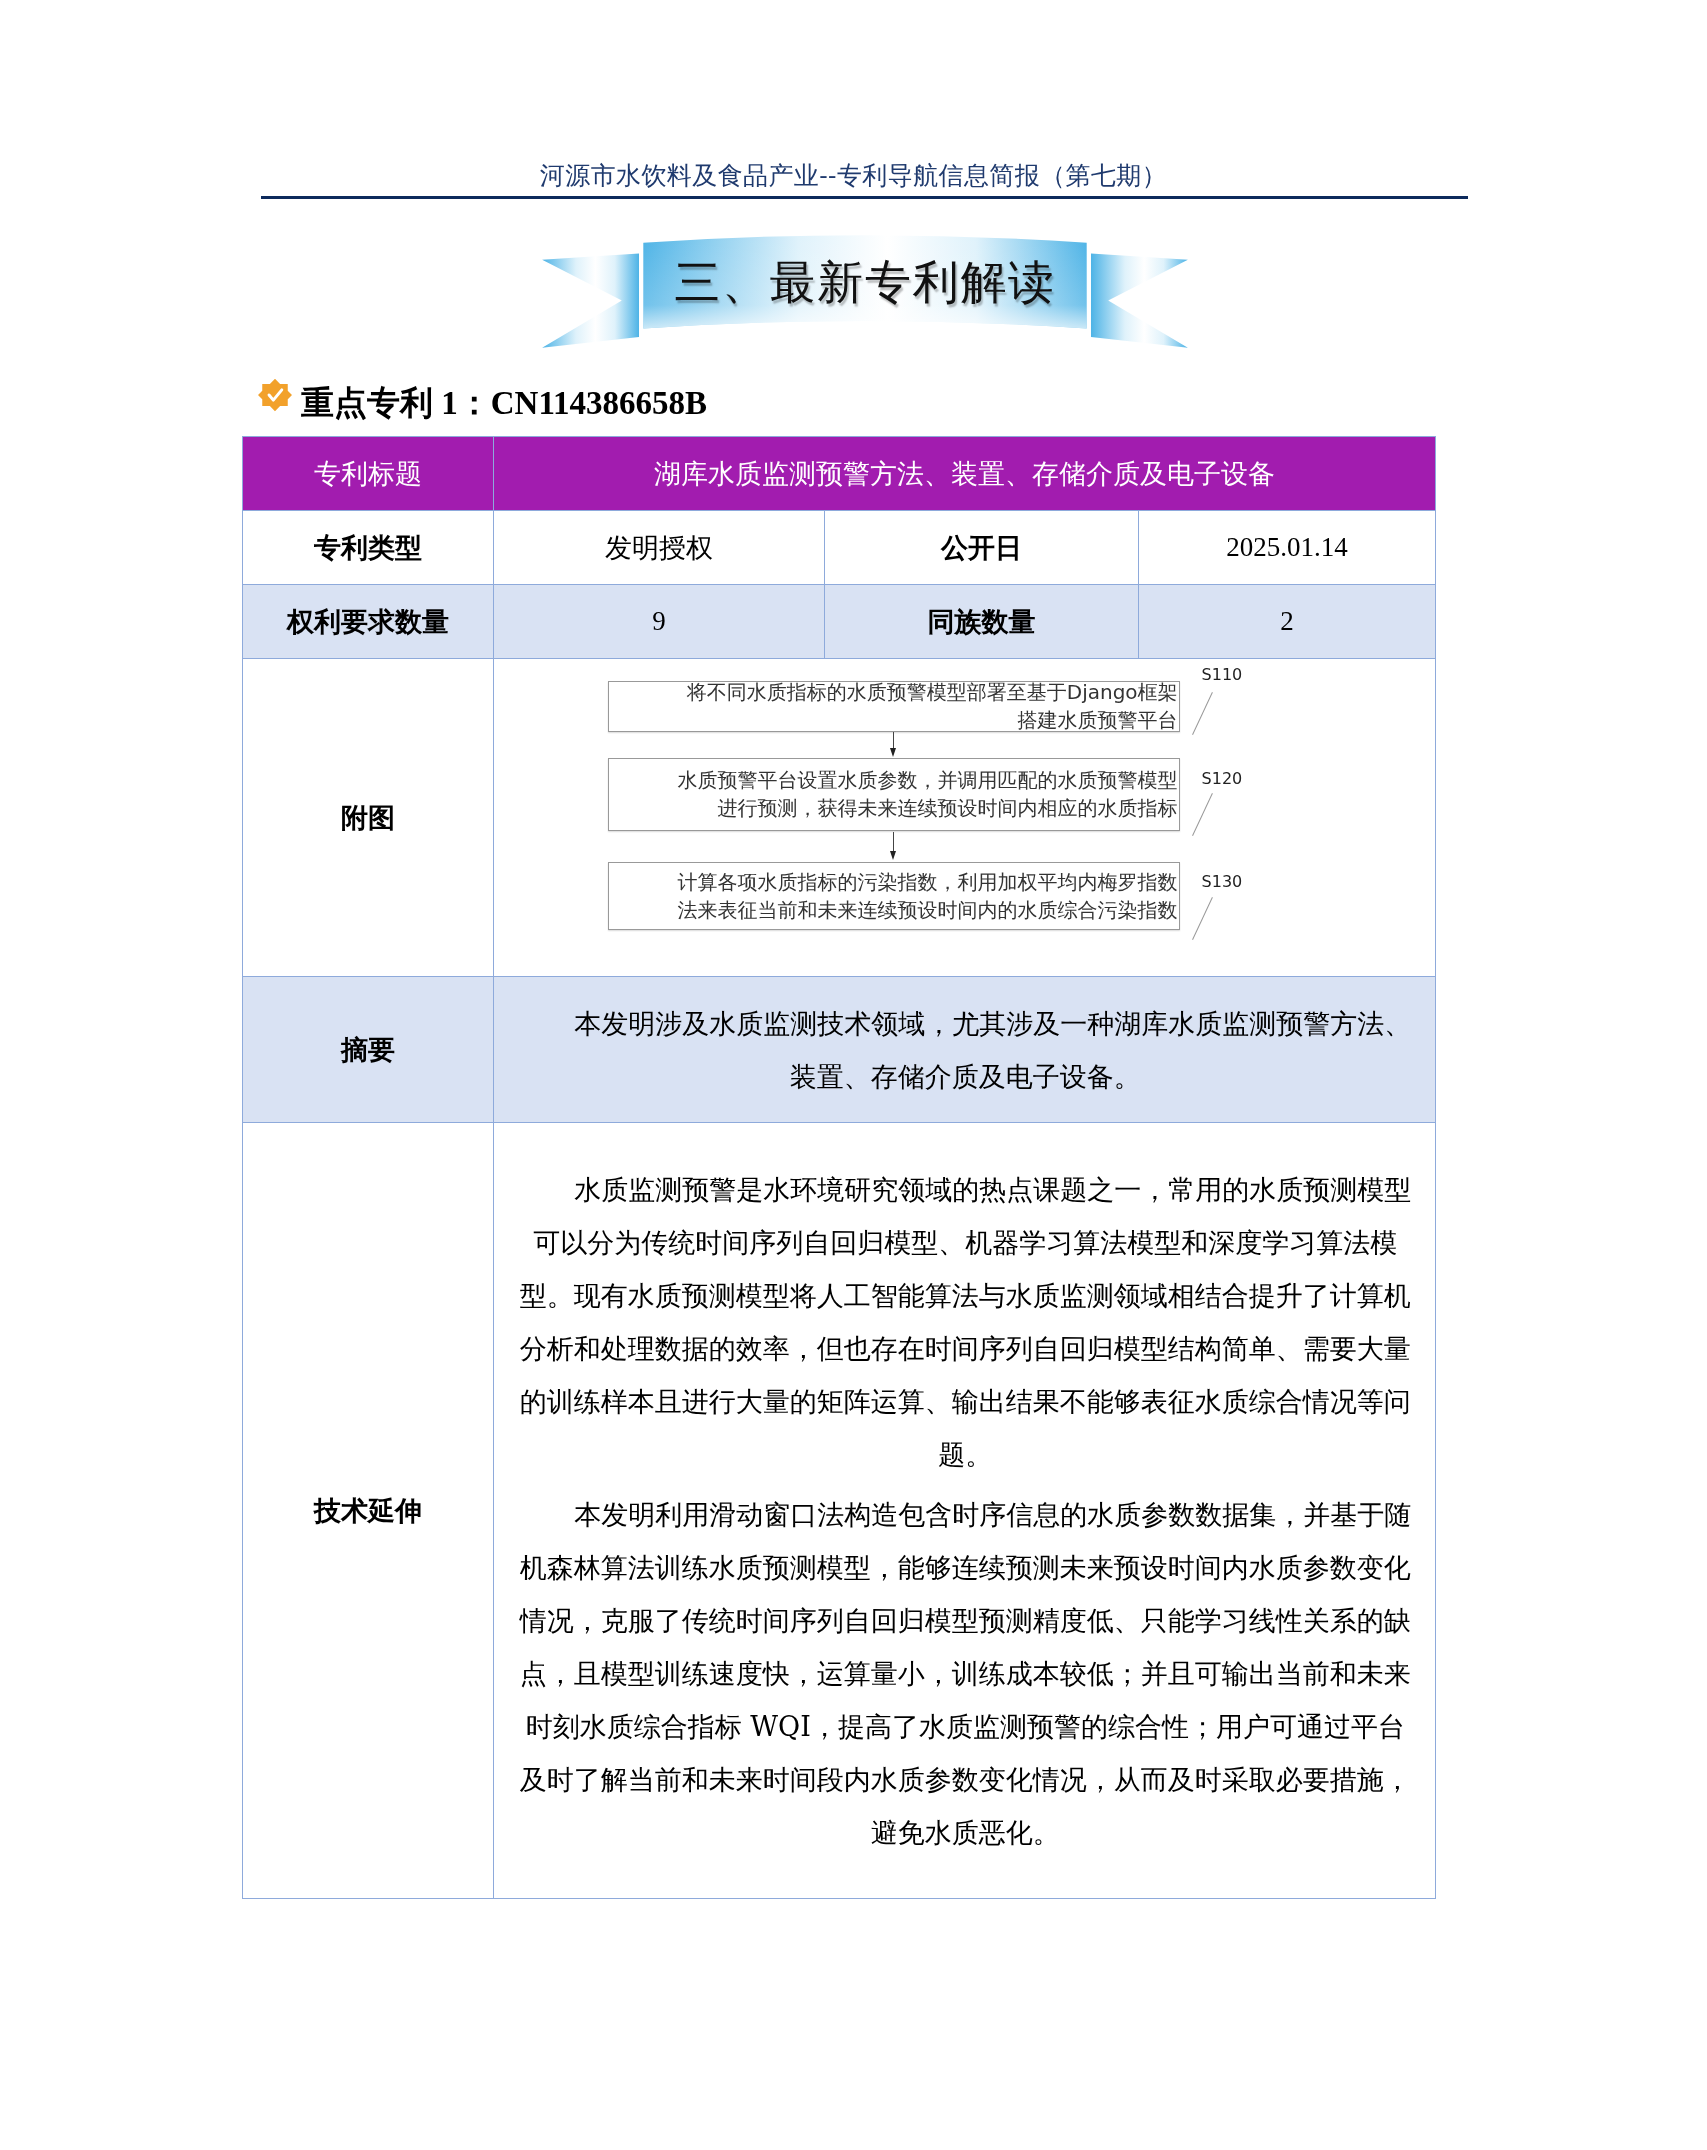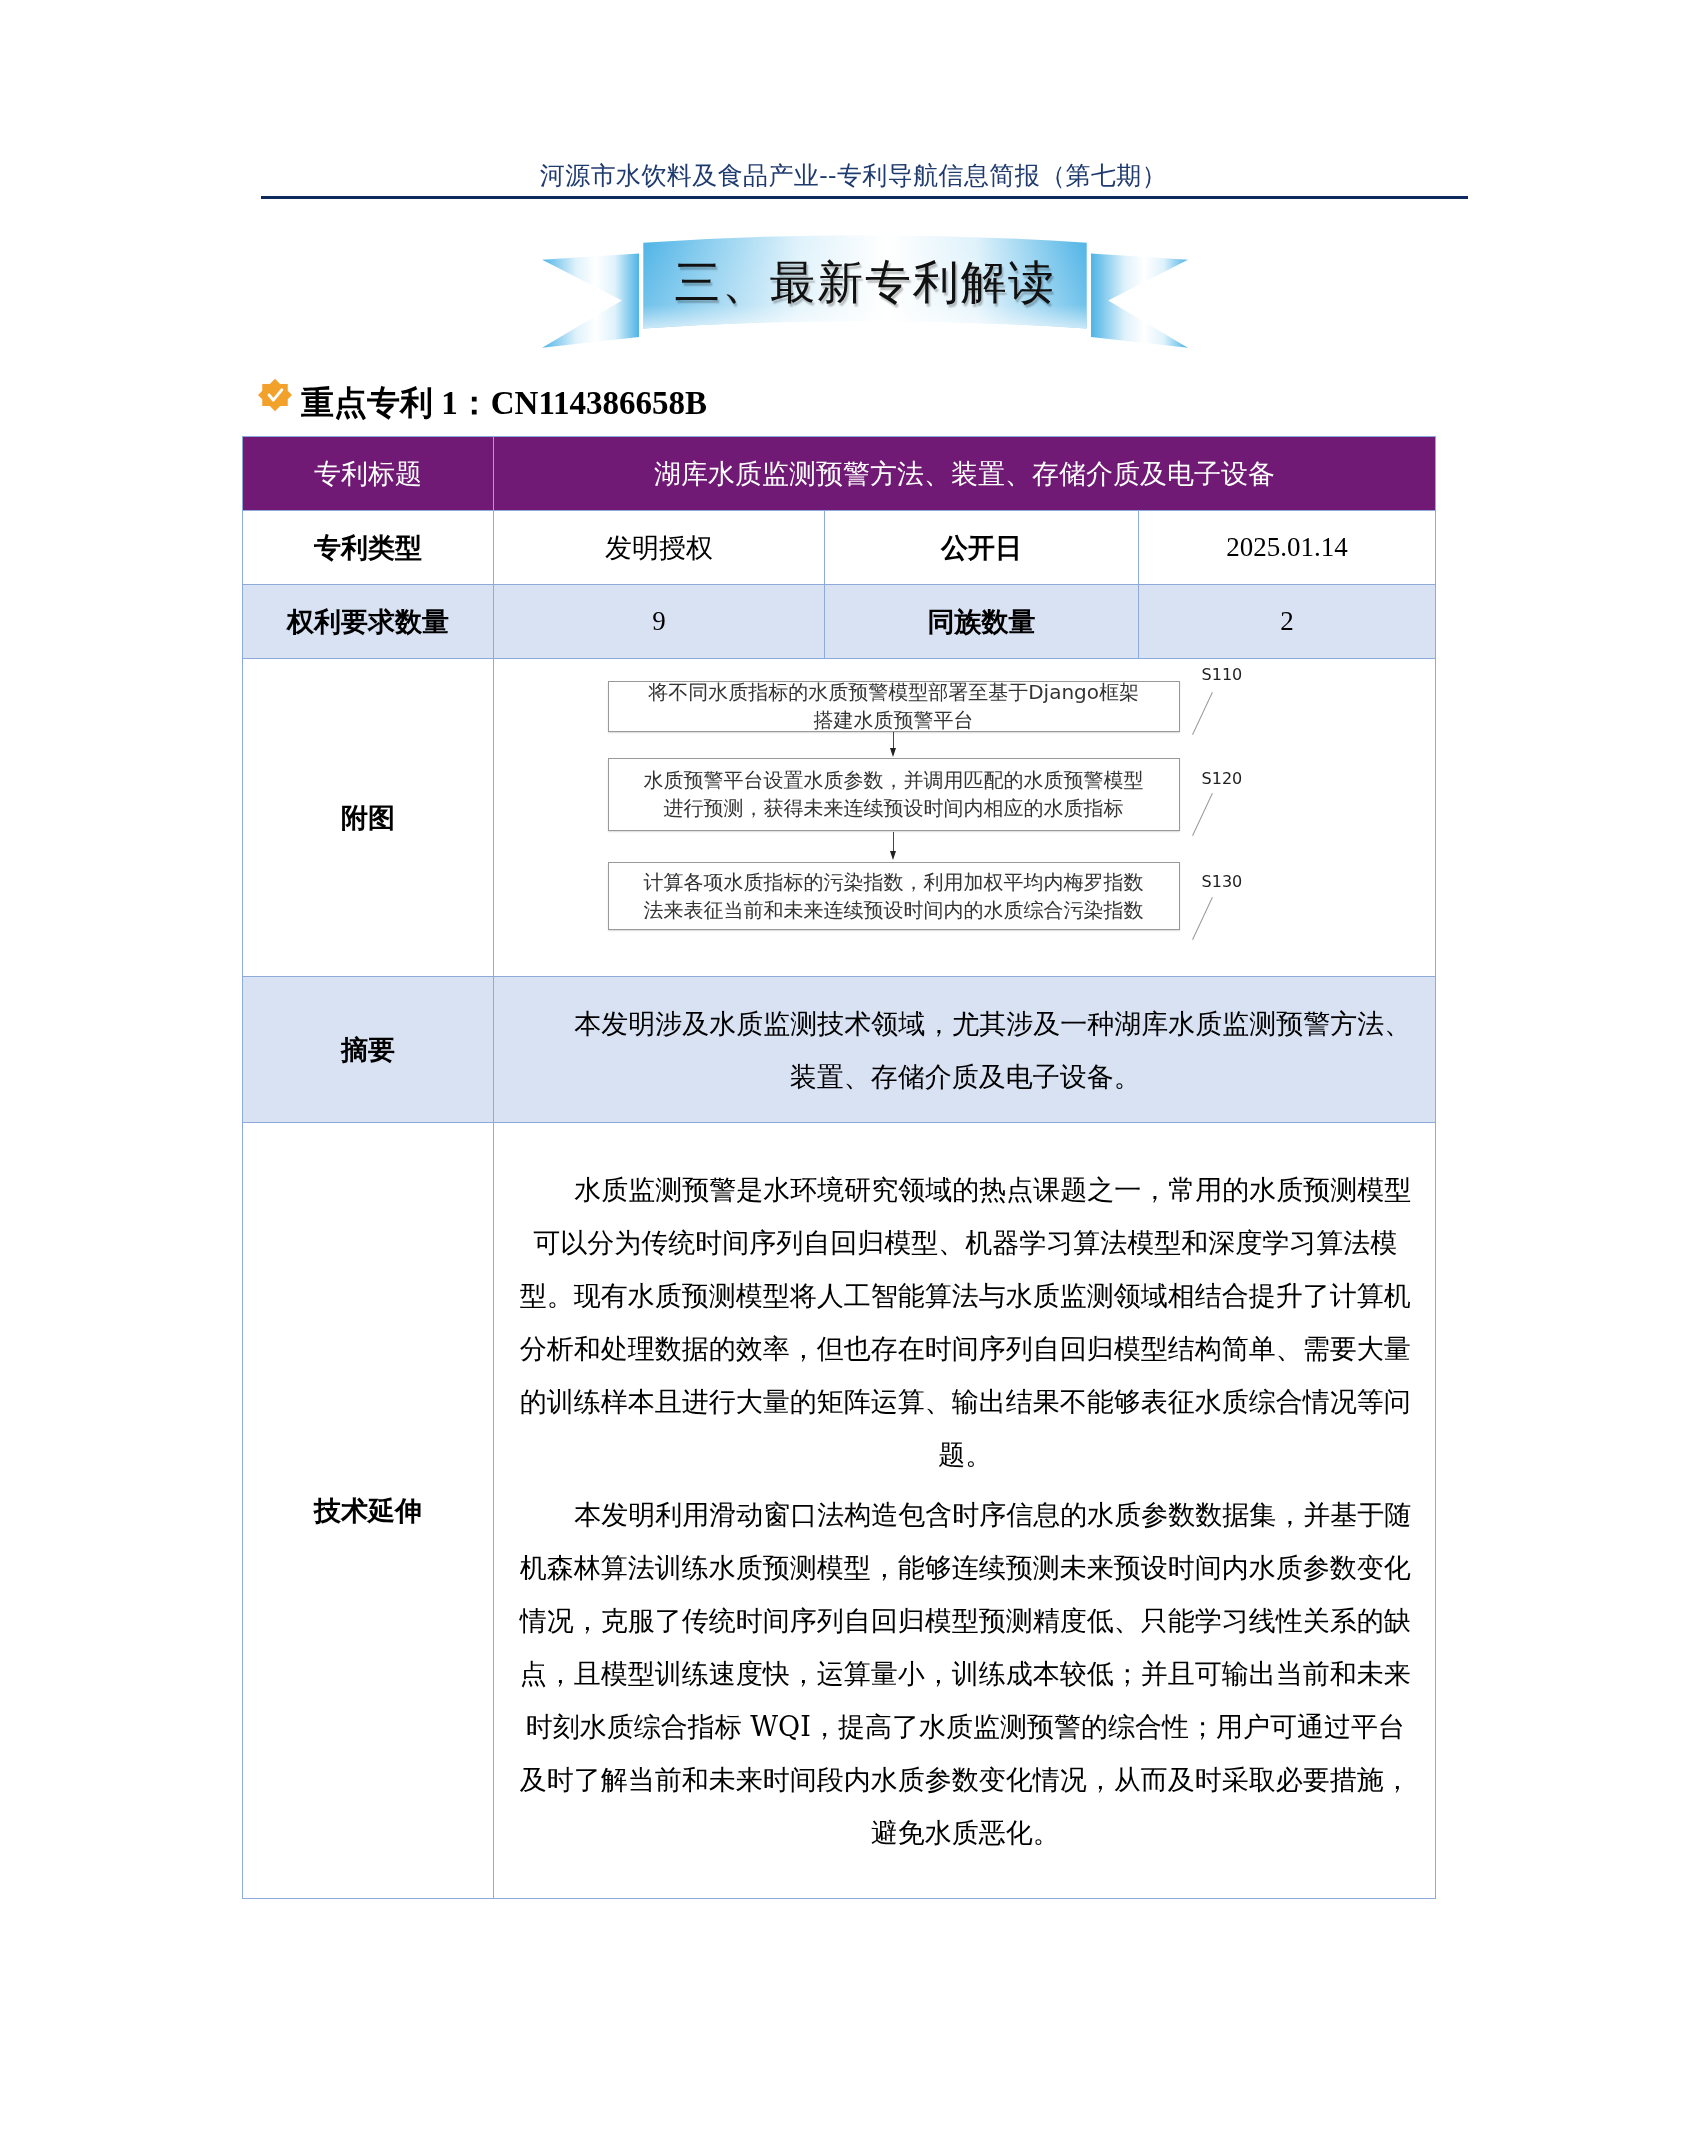--- a/index.html
+++ b/index.html
@@ -20,35 +20,35 @@
 
   
   .subtitle { left:301px; top:381px; font-size:33px; font-weight:bold;
               font-family:"Liberation Serif","DejaVu Serif",serif; }
   .badge { left:258px; top:378px; width:34px; height:34px; }
 
   
   .tbl { left:242px; top:436px; width:1194px; border-collapse:collapse; table-layout:fixed; }
   .tbl td { border:1.7px solid #8eaadb; text-align:center; vertical-align:middle; padding:0;
             font-size:27px; }
-  .tbl .hdr td { background:#701a75; color:#ffffff; }
+  .tbl .hdr td { background:#a21caf; color:#ffffff; }
   .tbl .shade td { background:#d9e2f3; }
   .tbl .plain td { background:#ffffff; }
   .lbl { font-weight:bold; }
   .hdr .lbl { font-weight:normal; }
   .para { text-align:justify; padding:0 16.3px 0 18px !important; line-height:53px; font-size:27.5px; }
   .para p { margin:7px; text-indent:55px; }
 
   
   .flow { position:relative; width:731px; height:310px; margin:0 auto; left:8.6px;
           font-family:"DejaVu Sans","Liberation Sans",sans-serif; color:#333; }
   .fbox { position:absolute; left:0; width:572px; border:1.3px solid #999;
           box-shadow:0 1.3px 1.3px rgba(0,0,0,0.15); background:#fff;
           font-size:20px; line-height:28px; text-align:center; box-sizing:border-box;
-          display:flex; align-items:center; justify-content:center; padding:0 12px; }
+          display:flex; align-items:flex-end; justify-content:center; padding:0 1px; }
   .fstep { position:absolute; left:594px; font-size:16px; color:#222; }
   .farrow { position:absolute; left:285px; width:1.3px; background:#444; }
   .farrowhead { position:absolute; left:282px; width:0; height:0;
                 border-left:3.9px solid transparent; border-right:3.9px solid transparent;
                 border-top:9.5px solid #222; }
   .fleader { position:absolute; width:1.3px; background:#999; transform-origin:top left; }
 </style>
 </head>
 <body>
 

